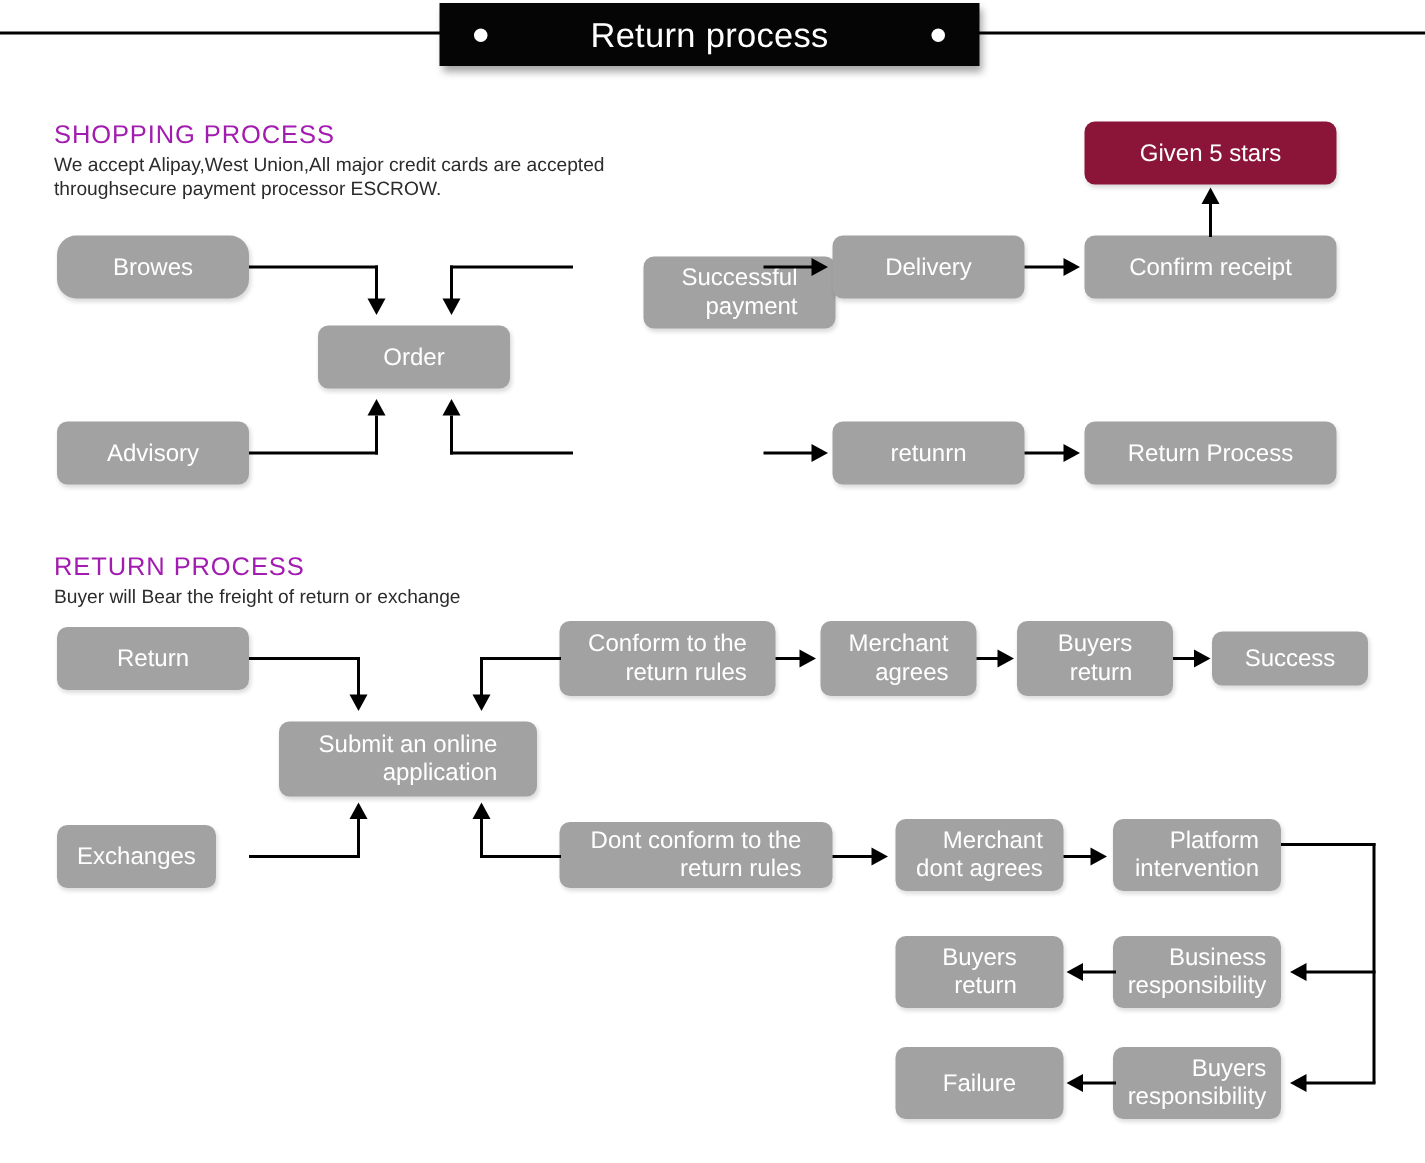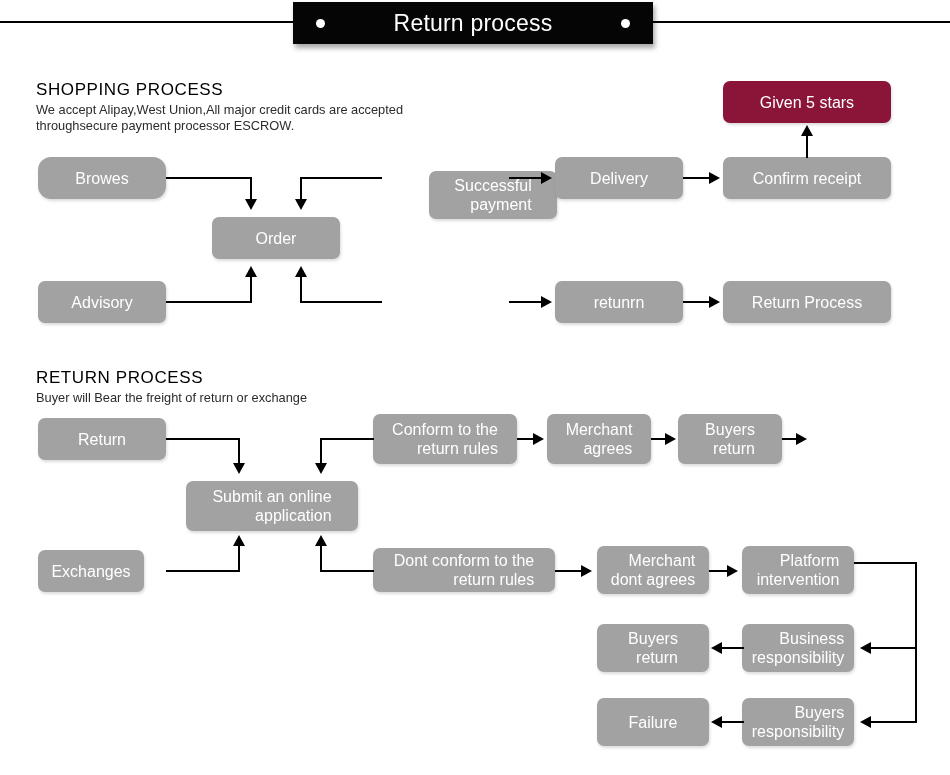--- a/index.html
+++ b/index.html
@@ -55,21 +55,21 @@
     height: 9px;
     border-radius: 50%;
     background: #ffffff;
   }
   .banner-dot.left  { left: 23px; }
   .banner-dot.right { right: 23px; }
 
   
   .sec-head {
     position: absolute;
-    color: #000000;
+    color: #a21caf;
     font-size: 17px;
     letter-spacing: 0.6px;
     white-space: nowrap;
     text-align: center;
   }
   .sec-sub {
     position: absolute;
     color: #2b2b2b;
     font-size: 12.8px;
     line-height: 16px;
@@ -208,20 +208,21 @@
 
   <div class="box" style="left:373px; top:414px; width:144px; height:50px;">Conform to the
 return rules</div>
 
   <div class="box" style="left:547px; top:414px; width:104px; height:50px;">Merchant
 agrees</div>
 
   <div class="box" style="left:678px; top:414px; width:104px; height:50px;">Buyers
 return</div>
 
+  <div class="box" style="left:808px; top:421px; width:104px; height:36px;">Success</div>
 
   <div class="box" style="left:38px; top:550px; width:106px; height:42px;">Exchanges</div>
 
   <div class="box" style="left:373px; top:548px; width:182px; height:44px;">Dont conform to the
 return rules</div>
 
   <div class="box" style="left:597px; top:546px; width:112px; height:48px;">Merchant
 dont agrees</div>
 
   <div class="box" style="left:742px; top:546px; width:112px; height:48px;">Platform

